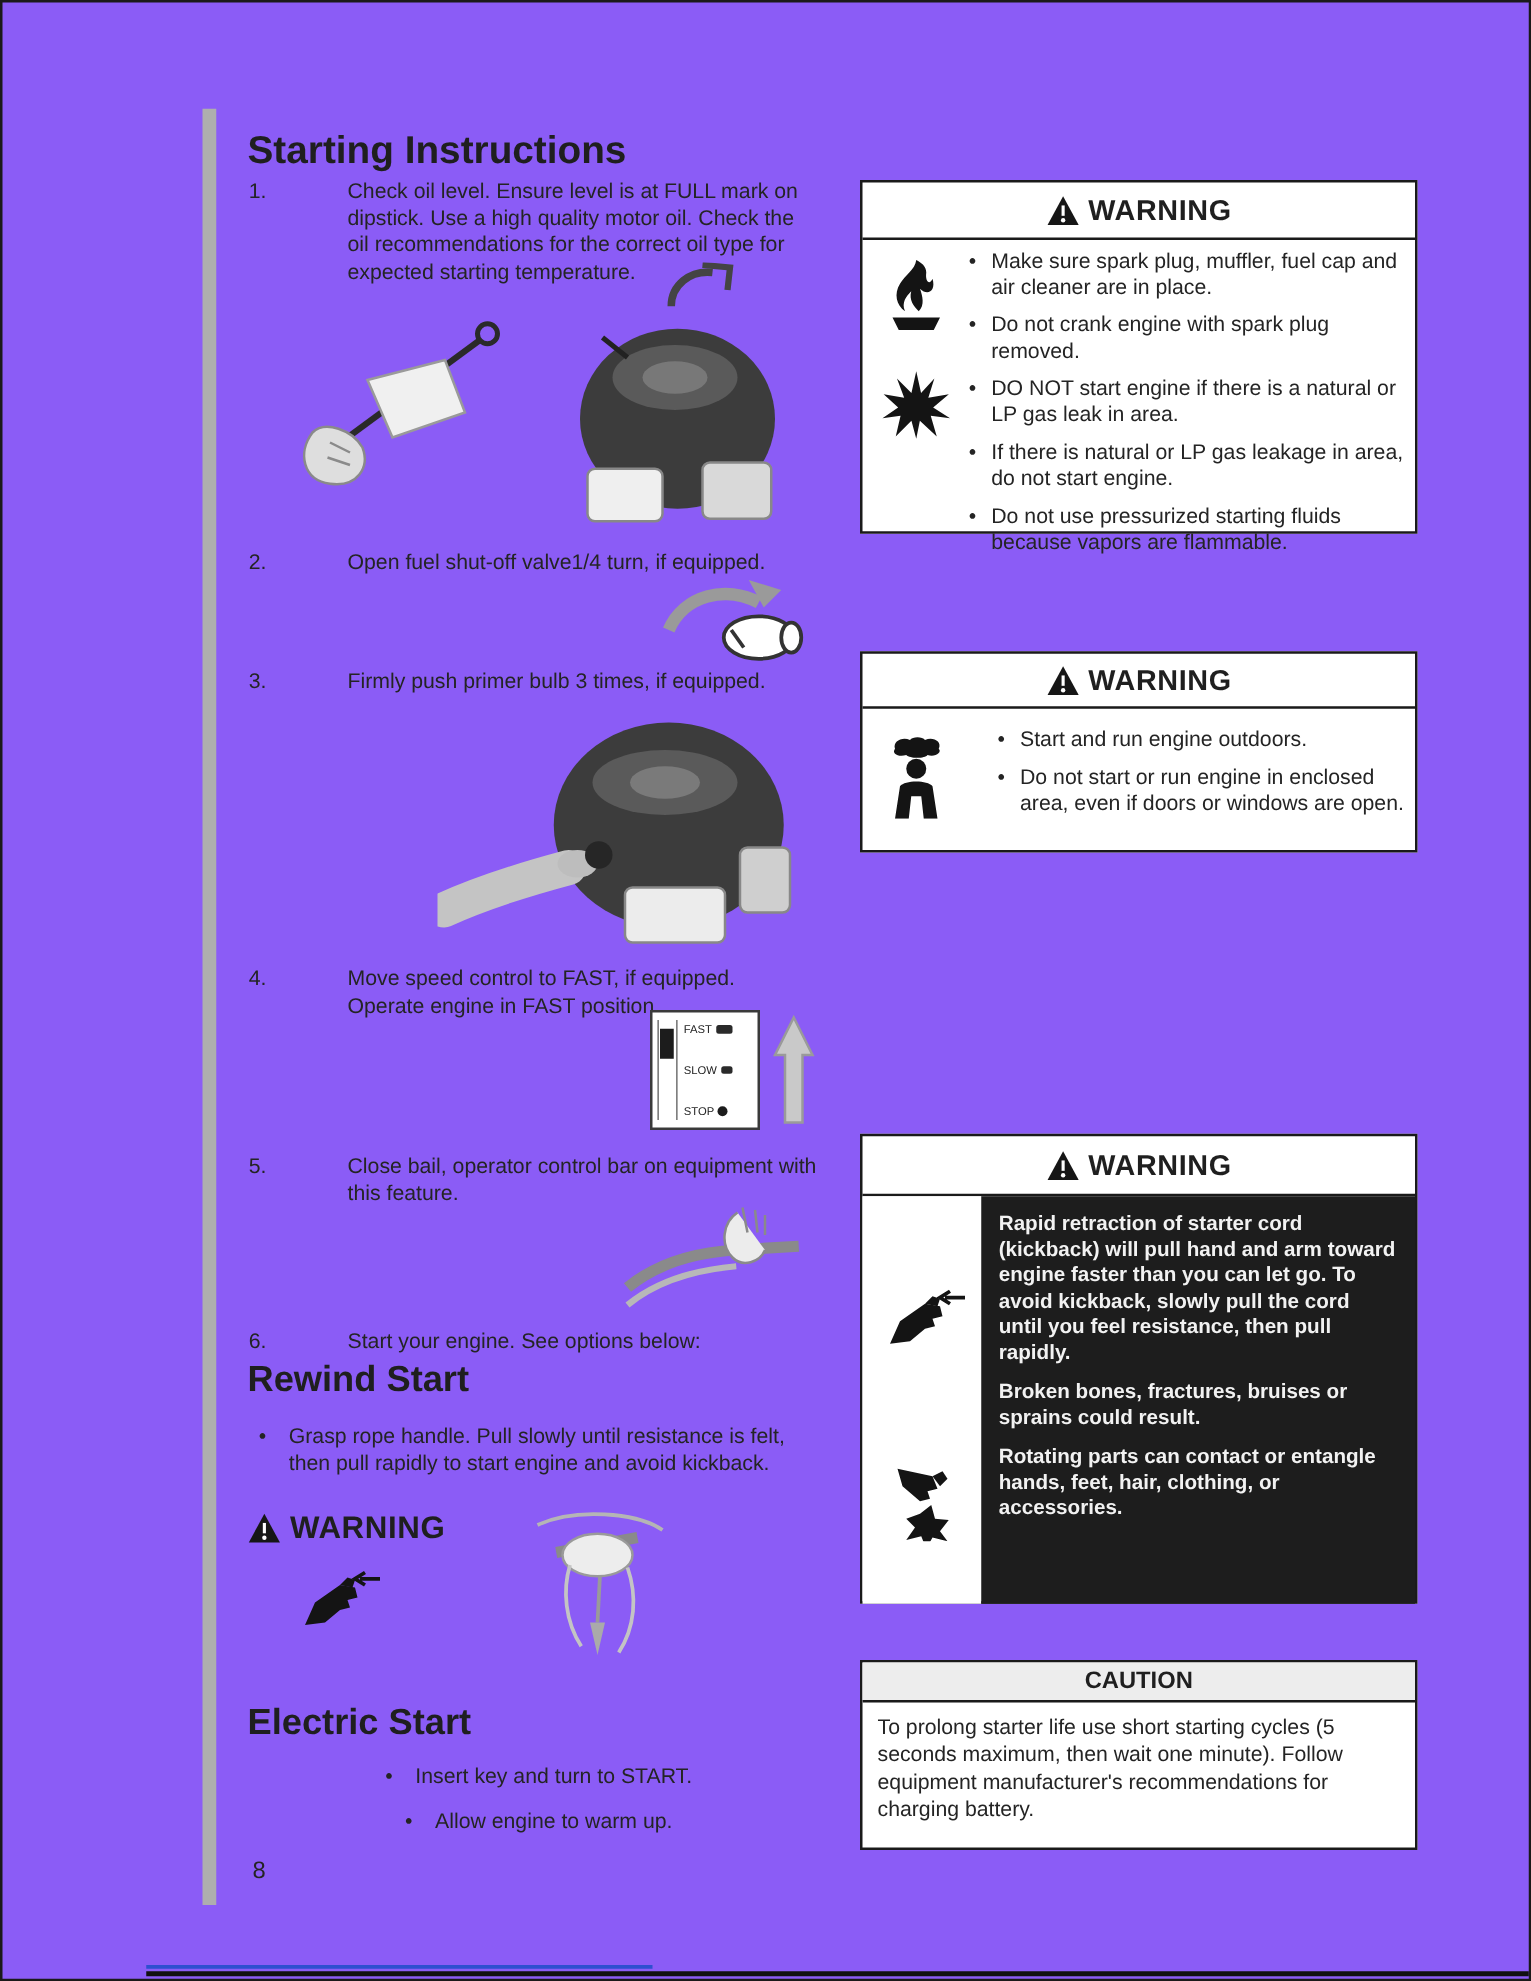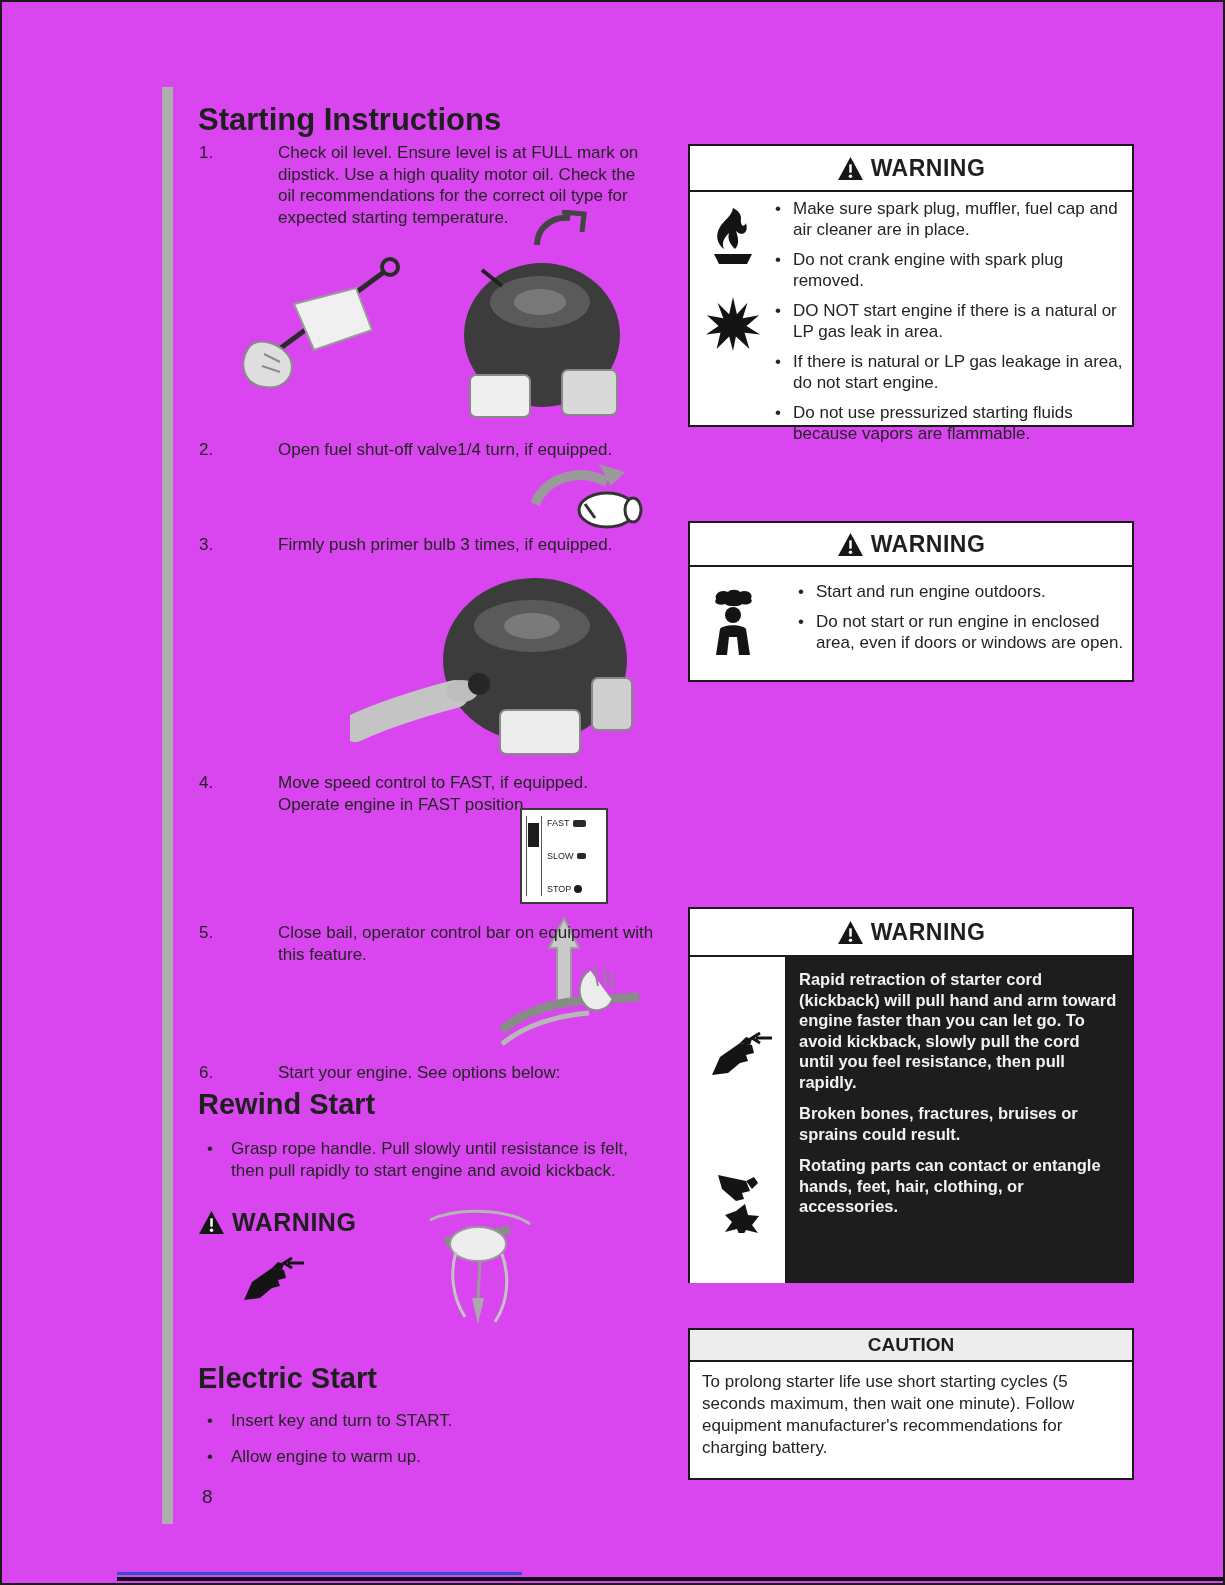--- a/index.html
+++ b/index.html
@@ -1,35 +1,35 @@
 <!DOCTYPE html>
 <html><head>
 <meta charset="utf-8">
 <style>
   * { margin:0; padding:0; box-sizing:border-box; }
   html,body { width:1225px; height:1585px; }
   body { font-family:"Liberation Sans", sans-serif; background:#ffffff; position:relative; overflow:hidden; }
-  .page { position:absolute; inset:0; background:#d946ef; border:2px solid #1a1a1a; }
+  .page { position:absolute; inset:0; background:#8b5cf6; border:2px solid #1a1a1a; }
   .graybar { position:absolute; left:160px; top:85px; width:11px; height:1437px; background:#aeaeae; }
 
   .title { position:absolute; left:196px; top:100px; font-size:31px; font-weight:bold; color:#1f1f1f; }
 
   .step { position:absolute; left:197px; width:455px; display:flex; font-size:17px; line-height:21.5px; color:#242424; }
   .step-num { width:43px; flex-shrink:0; }
   .step-text { flex:1;margin-left:36px; }
 
   .section-h { position:absolute; left:196px; font-size:29px; font-weight:bold; color:#1f1f1f; }
 
-  .bullet-row { position:absolute; left:205px; width:448px; display:flex; font-size:17px; line-height:21.5px; color:#242424; }
+  .bullet-row { position:absolute; left:205px; width:448px; display:flex; font-size:17px; line-height:21.5px; color:#242424;justify-content:center; }
   .bullet-row::before { content:"\2022"; width:24px; flex-shrink:0; font-size:17px; }
 
   .illus { position:absolute; }
 
   
-  .speedctl { position:absolute; left:518px; top:806px; display:flex; gap:10px; align-items:center;flex-direction:column; }
+  .speedctl { position:absolute; left:518px; top:806px; display:flex; gap:10px; align-items:center; }
   .sc-panel { width:88px; height:96px; border:2px solid #3a3a3a; background:#fff; display:flex; padding:6px 4px; }
   .sc-slot { width:16px; border-left:1.5px solid #555; border-right:1.5px solid #555; margin-right:5px; position:relative; }
   .sc-knob { position:absolute; top:7px; left:1px; width:11px; height:24px; background:#1c1c1c; }
   .sc-labels { flex:1; display:flex; flex-direction:column; justify-content:space-between; font-size:9px; color:#222; padding:2px 0; }
   .sc-row { display:flex; align-items:center; gap:3px; }
   .sc-glyph { width:13px; height:7px; background:#2a2a2a; border-radius:2px; }
   .sc-glyph.small { width:9px; height:6px; }
   .sc-dot { width:8px; height:8px; border-radius:50%; background:#1c1c1c; }
 
   

